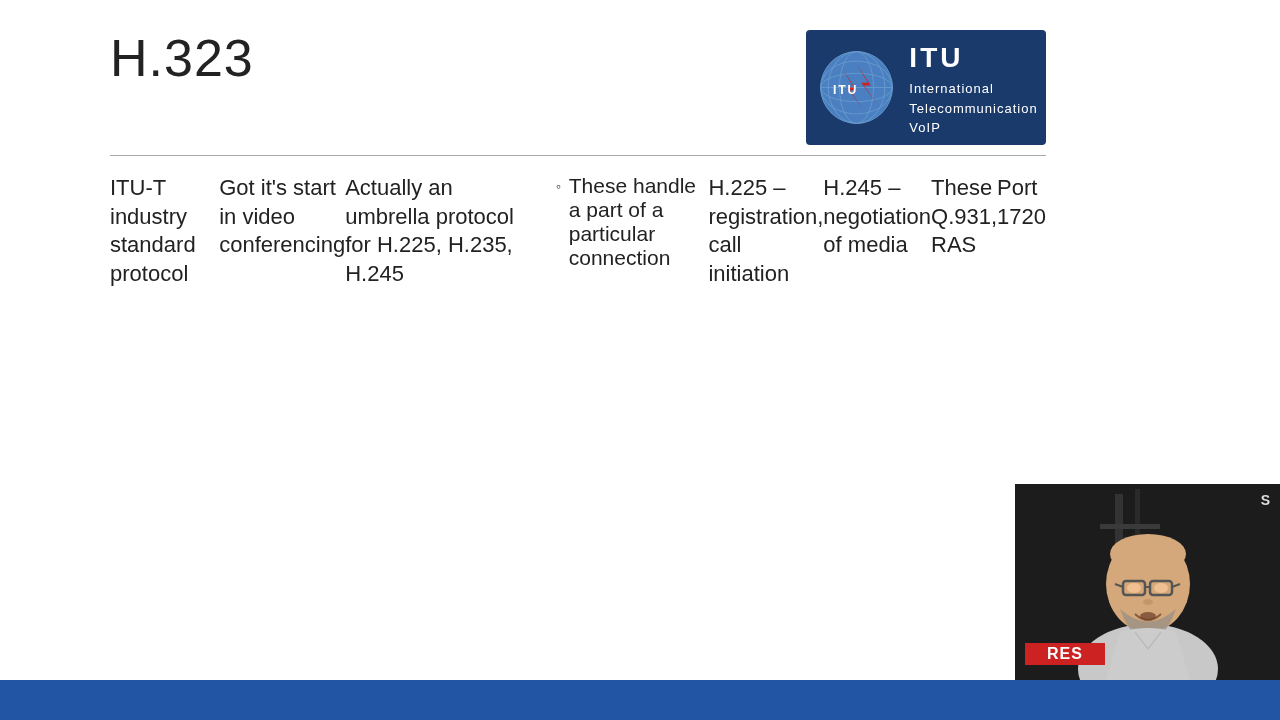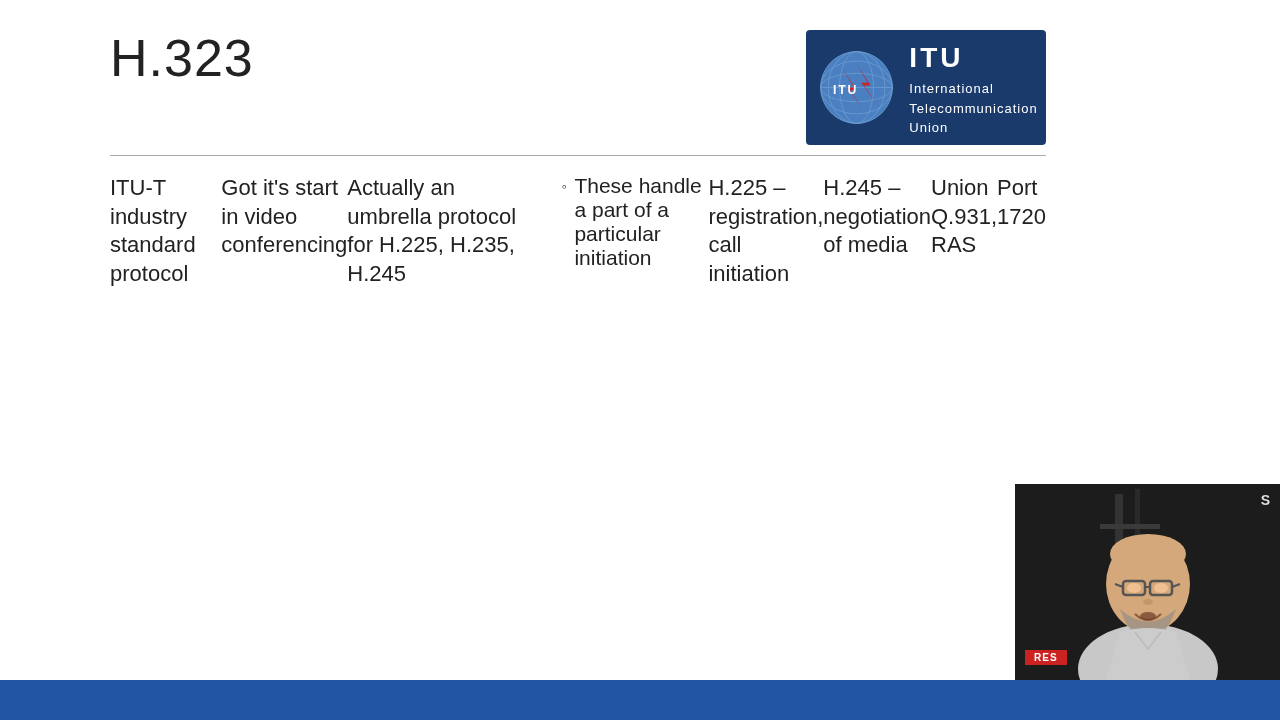--- a/index.html
+++ b/index.html
@@ -127,23 +127,23 @@
       background: linear-gradient(180deg, #2a2a2a 0%, #1a1a1a 40%, #111 100%);
     }
 
     
     #res-badge {
       position: absolute;
       bottom: 15px;
       left: 10px;
       background: #cc2222;
       color: white;
-      font-size: 10px;
+      font-size: 16px;
       font-weight: bold;
-      padding: 2px 9px;
+      padding: 2px 22px;
       letter-spacing: 1px;
     }
 
     
     .globe-svg {
       width: 85px;
       height: 85px;
     }
   </style>
 </head>
@@ -168,39 +168,39 @@
 
         <polygon points="30,25 45,48 38,48 52,68 35,45 42,45" fill="#cc2222"></polygon>
         <polygon points="45,20 60,43 53,43 67,63 50,40 57,40" fill="#cc2222"></polygon>
 
         <text x="20" y="52" font-family="Arial" font-size="13" font-weight="bold" fill="white" letter-spacing="2">ITU</text>
       </svg>
       <div id="itu-logo-text">
         <span class="itu-big">ITU</span>
         <span>International</span><br>
         <span>Telecommunication</span><br>
-        <span>Union</span>
+        <span>VoIP</span>
       </div>
     </div>
   </div>
 
   <div id="divider"></div>
 
   <div id="content">
 
   <div class="bullet-item">ITU-T industry standard protocol</div>
       <div class="bullet-item">Got it's start in video conferencing</div>
       <div class="bullet-item">Actually an umbrella protocol for H.225, H.235, H.245</div>
       <div class="sub-bullet">
         <span class="sub-bullet-dot">◦</span>
-        <span>These handle a part of a particular initiation</span>
+        <span>These handle a part of a particular connection</span>
       </div>
       <div class="bullet-item">H.225 – registration, call initiation</div>
       <div class="bullet-item">H.245 – negotiation of media</div>
-      <div class="bullet-item">Union Q.931, RAS</div>
+      <div class="bullet-item">These Q.931, RAS</div>
       <div class="bullet-item">Port 1720</div>
     </div>
 
 </div>
 
 <div id="bottom-bar"></div>
 
 <div id="webcam-overlay">
   <div id="webcam-bg"></div>
 

